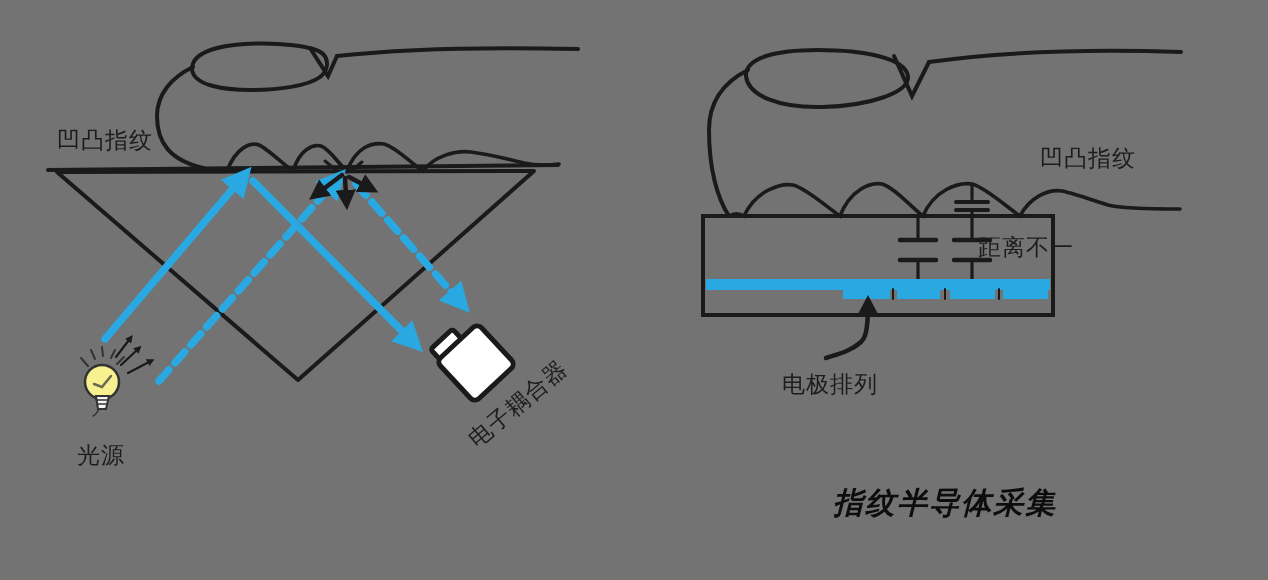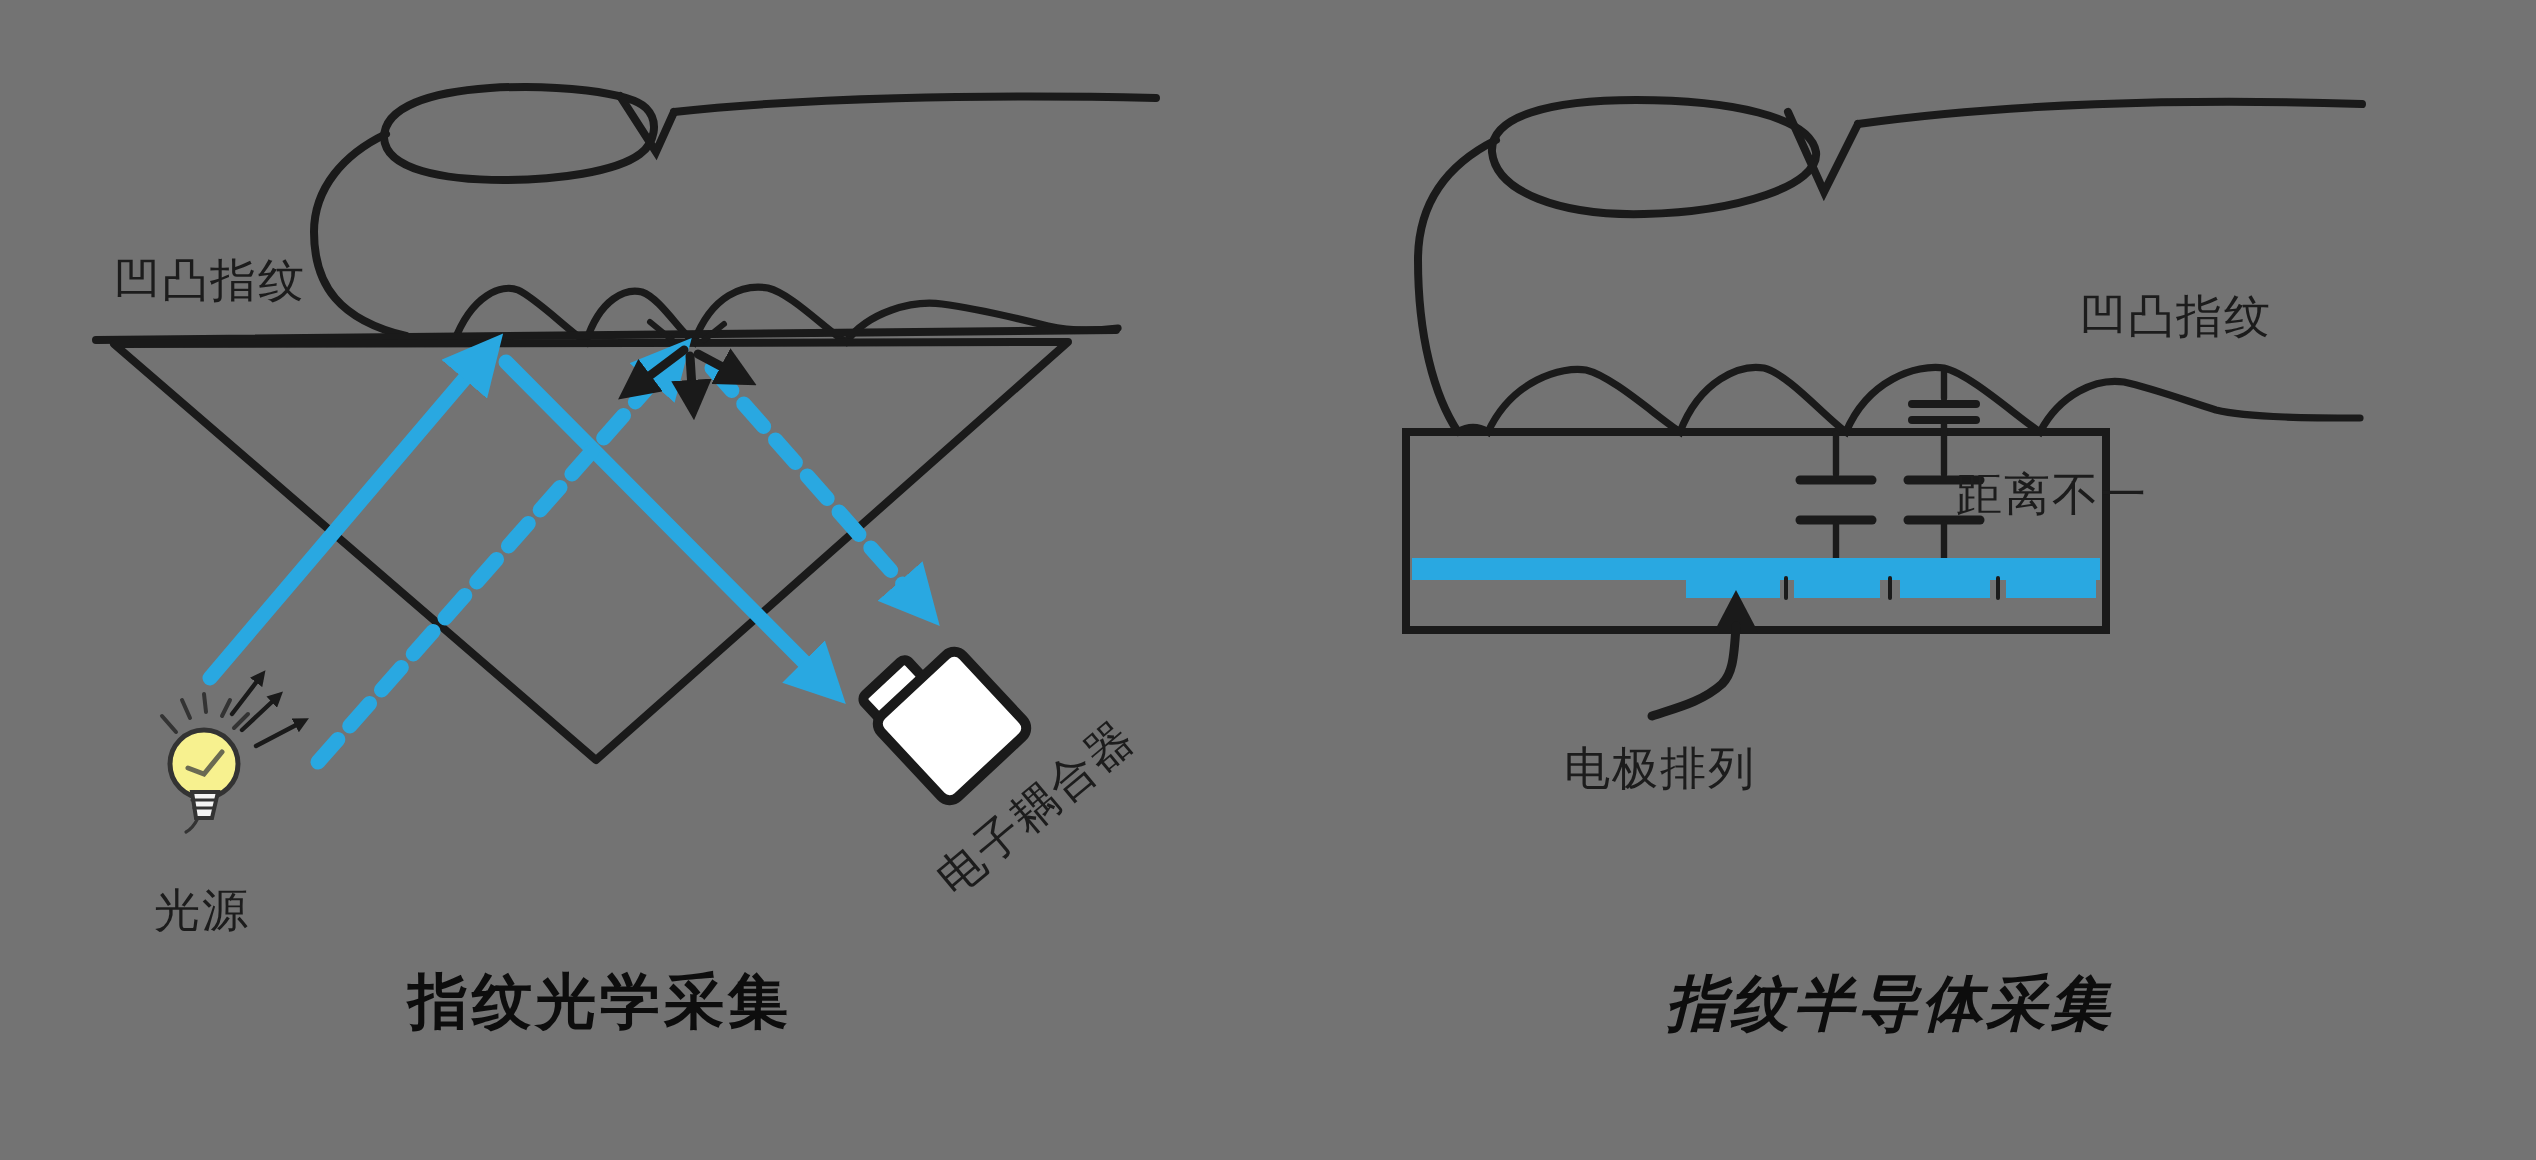--- a/index.html
+++ b/index.html
@@ -160,20 +160,19 @@
       <g>
         <polygon points="868,295 857,316 879,316" fill="#1A1A1A" stroke="none"></polygon>
         <path stroke-width="4.5" d="M 868,313 C 867,330 866,337 861,342 C 851,351 838,354 826,358"></path>
       </g>
     </g>
   </svg>
 
   <div class="lbl" style="left:57px;top:129px;">凹凸指纹</div>
   <div class="lbl" style="left:77px;top:432px;margin-top:12px;">光源</div>
   <div class="lbl rot" style="left:518px;top:404px;">电子耦合器</div>
-  <div class="title" style="left:300px;top:487px;">指纹光学采集</div>
 
   <div class="lbl" style="left:1040px;top:147px;">凹凸指纹</div>
   <div class="lbl" style="left:978px;top:236px;">距离不一</div>
   <div class="lbl" style="left:782px;top:373px;">电极排列</div>
   <div class="title" style="left:945px;top:488px;font-style:italic;">指纹半导体采集</div>
 
 </div>
 
 </body></html>

